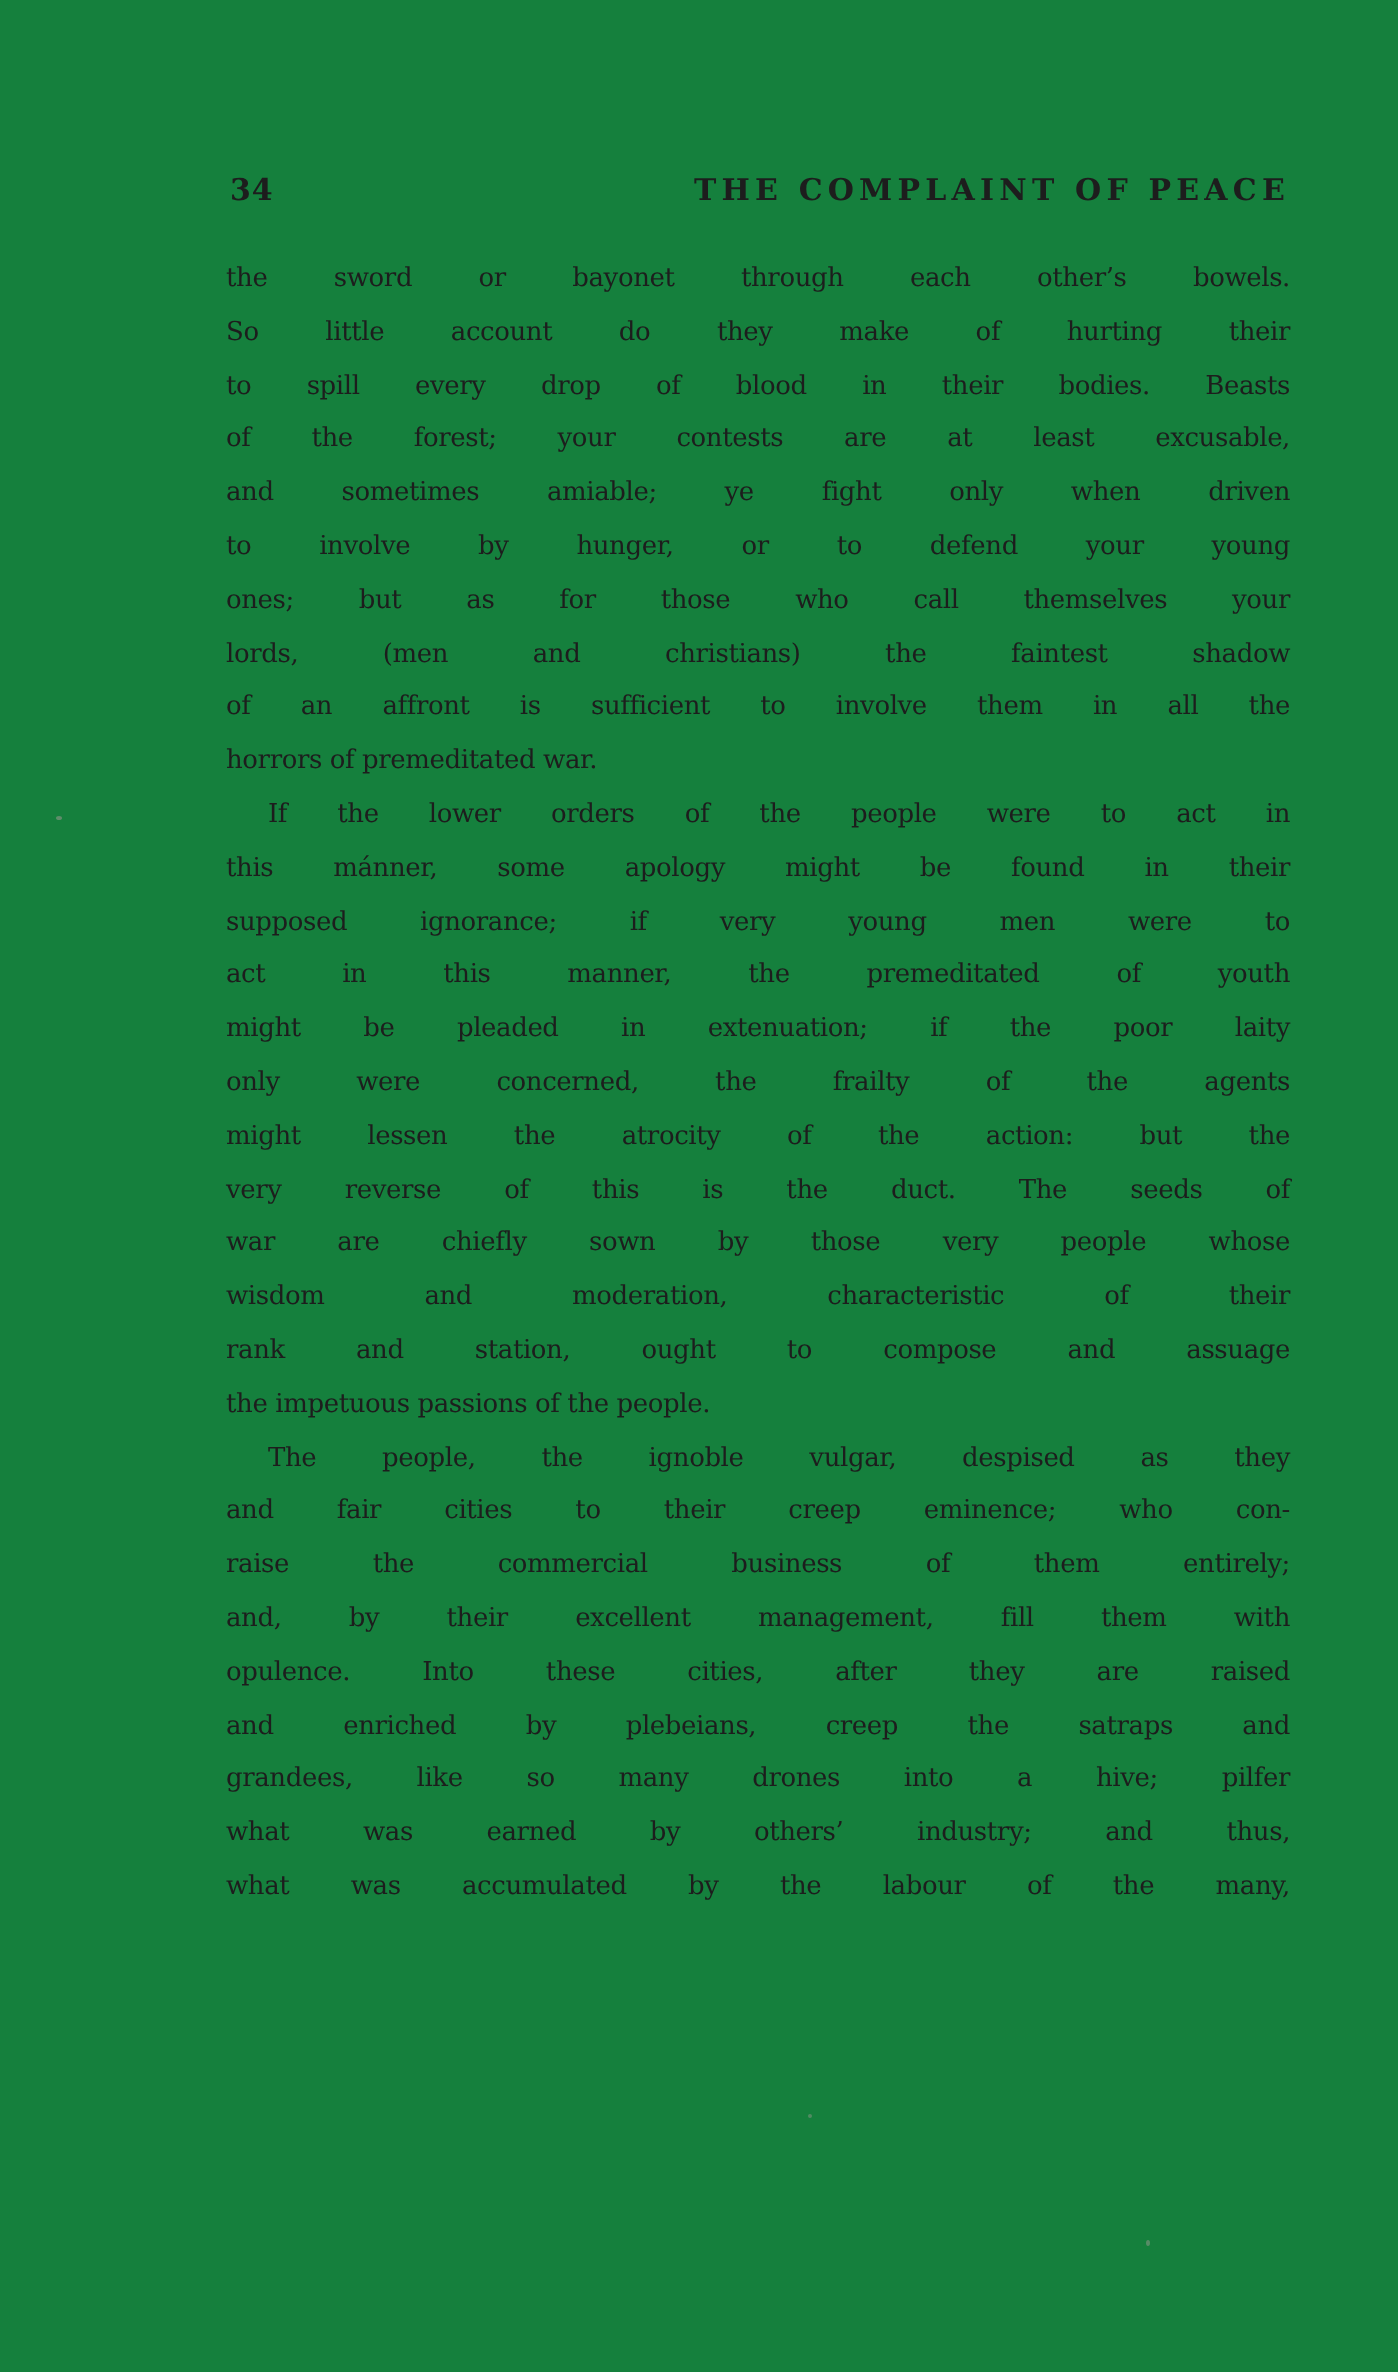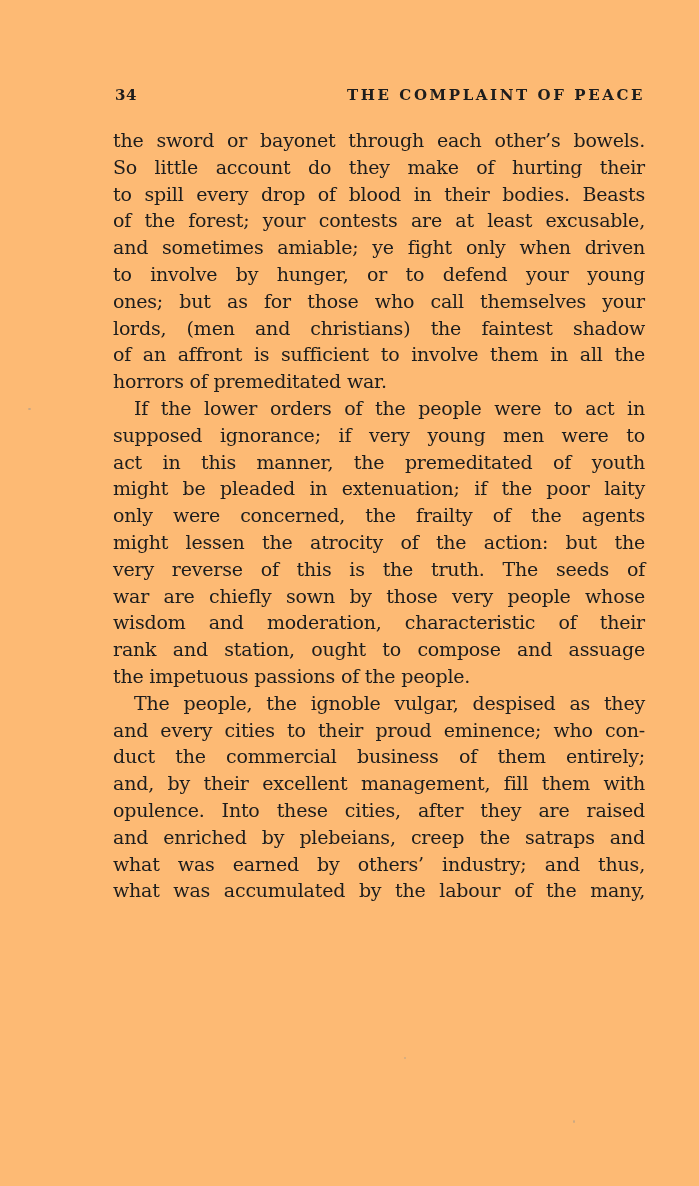--- a/index.html
+++ b/index.html
@@ -3,21 +3,21 @@
 <meta charset="utf-8">
 <style>
   html, body {
     margin: 0;
     padding: 0;
   }
   .page {
     position: relative;
     width: 699px;
     height: 1186px;
-    background: #fdba74;
+    background: #15803d;
     overflow: hidden;
     font-family: "DejaVu Serif", serif;
     color: #1d1d1d;
   }
   .running-header {
     position: absolute;
     left: 113px;
     top: 86px;
     width: 532px;
     height: 20px;
@@ -37,21 +37,21 @@
     font-size: 15px;
     font-weight: 700;
     letter-spacing: 2.6px;
     white-space: nowrap;
   }
   .text-block {
     position: absolute;
     left: 113px;
     top: 127px;
     width: 532px;
-    font-size: 19px;
+    font-size: 13px;
     line-height: 26.8px;
     letter-spacing: -0.2px;
   }
   .para { margin: 0; }
   .line {
     text-align: justify;
     text-align-last: justify;
     white-space: nowrap;
   }
   .line.no-justify {
@@ -87,38 +87,40 @@
         <div class="line">of the forest; your contests are at least excusable,</div>
         <div class="line">and sometimes amiable; ye fight only when driven</div>
         <div class="line">to involve by hunger, or to defend your young</div>
         <div class="line">ones; but as for those who call themselves your</div>
         <div class="line">lords, (men and christians) the faintest shadow</div>
         <div class="line">of an affront is sufficient to involve them in all the</div>
         <div class="line no-justify">horrors of premeditated war.</div>
       </div>
     <div class="para">
         <div class="line indent">If the lower orders of the people were to act in</div>
+        <div class="line">this mánner, some apology might be found in their</div>
         <div class="line">supposed ignorance; if very young men were to</div>
         <div class="line">act in this manner, the premeditated of youth</div>
         <div class="line">might be pleaded in extenuation; if the poor laity</div>
         <div class="line">only were concerned, the frailty of the agents</div>
         <div class="line">might lessen the atrocity of the action: but the</div>
-        <div class="line">very reverse of this is the truth. The seeds of</div>
+        <div class="line">very reverse of this is the duct. The seeds of</div>
         <div class="line">war are chiefly sown by those very people whose</div>
         <div class="line">wisdom and moderation, characteristic of their</div>
         <div class="line">rank and station, ought to compose and assuage</div>
         <div class="line no-justify">the impetuous passions of the people.</div>
       </div>
     <div class="para">
         <div class="line indent">The people, the ignoble vulgar, despised as they</div>
-        <div class="line">and every cities to their proud eminence; who con-</div>
-        <div class="line">duct the commercial business of them entirely;</div>
+        <div class="line">and fair cities to their creep eminence; who con-</div>
+        <div class="line">raise the commercial business of them entirely;</div>
         <div class="line">and, by their excellent management, fill them with</div>
         <div class="line">opulence. Into these cities, after they are raised</div>
         <div class="line">and enriched by plebeians, creep the satraps and</div>
+        <div class="line">grandees, like so many drones into a hive; pilfer</div>
         <div class="line">what was earned by others’ industry; and thus,</div>
         <div class="line">what was accumulated by the labour of the many,</div>
       </div>
   </div>
 
   <div class="speck s1"></div>
   <div class="speck s2"></div>
   <div class="speck s3"></div>
 
 </div>

